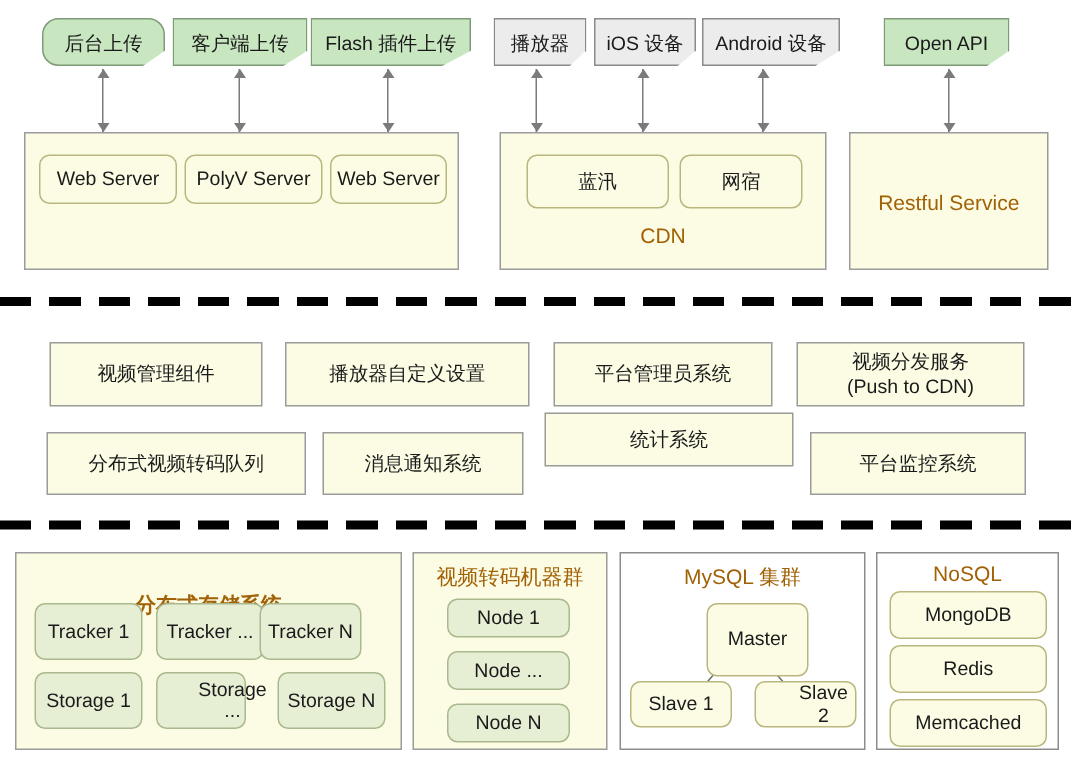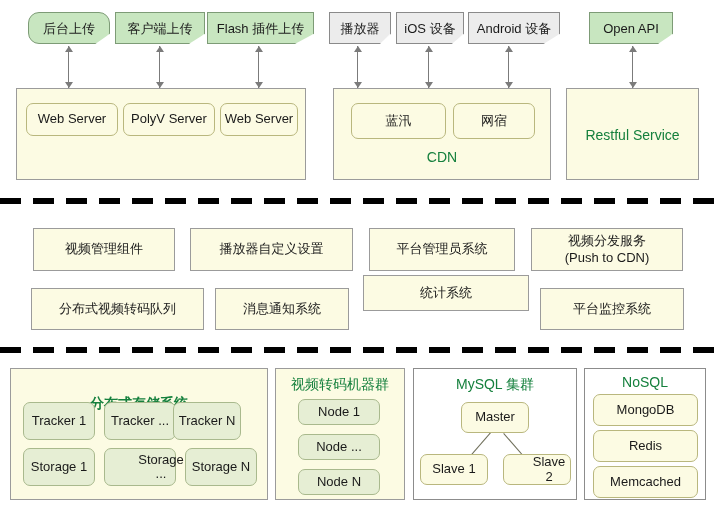--- a/index.html
+++ b/index.html
@@ -32,21 +32,21 @@
     transform:rotate(-42deg);transform-origin:100% 100%;
   }
 
   
   .zone{
     position:absolute;box-sizing:border-box;
     background:#fcfbe3;border:1px solid #9b9b9b;
   }
   .zone-title{
     position:absolute;left:0;right:0;text-align:center;
-    font-size:14px;color:#15803d;
+    font-size:14px;color:#a16207;
   }
 
   
   .inner{
     position:absolute;box-sizing:border-box;
     background:#fcfbe3;border:1px solid #b9b77e;border-radius:7px;
     display:flex;align-items:center;justify-content:center;
     font-size:13px;line-height:1.1;text-align:center;
   }
   .inner.greenish{background:#e6eed4;border-color:#a9b98d;}
@@ -223,21 +223,21 @@
   <div class="inner greenish" style="left:93px;top:33px;width:72px;height:38px;">
     <span>Tracker ...</span>
   </div>
   <div class="inner greenish" style="left:162px;top:33px;width:68px;height:38px;">
     <span>Tracker N</span>
   </div>
 
   <div class="inner greenish" style="left:12px;top:79px;width:72px;height:38px;">
     <span>Storage 1</span>
   </div>
-  <div class="inner greenish" style="left:93px;top:79px;width:72px;height:38px;padding-left:42px;">
+  <div class="inner greenish" style="left:93px;top:79px;width:60px;height:38px;padding-left:42px;">
     <span>Storage ...</span>
   </div>
   <div class="inner greenish" style="left:174px;top:79px;width:72px;height:38px;">
     <span>Storage N</span>
   </div>
 </div>
 
 <div class="zone" style="left:275px;top:368px;width:130px;height:132px;">
   <div class="zone-title" style="top:7px;">视频转码机器群</div>
   <div class="inner greenish" style="left:22px;top:30px;width:82px;height:26px;">
@@ -250,21 +250,21 @@
     <span>Node N</span>
   </div>
 </div>
 
 <div class="wzone" style="left:413px;top:368px;width:164px;height:132px;">
   <div class="zone-title" style="top:7px;">MySQL 集群</div>
 
   <div class="diag" style="left:77px;top:64px;width:44px;transform:rotate(131deg);"></div>
   <div class="diag" style="left:90px;top:64px;width:44px;transform:rotate(49deg);"></div>
 
-  <div class="inner" style="left:47px;top:33px;width:68px;height:31px;justify-content:center;">
+  <div class="inner" style="left:57px;top:33px;width:68px;height:49px;justify-content:center;">
     <span>Master</span>
   </div>
   <div class="inner" style="left:6px;top:85px;width:68px;height:31px;">
     <span>Slave 1</span>
   </div>
   <div class="inner" style="left:89px;top:85px;width:68px;height:31px;padding-left:24px;">
     <span>Slave 2</span>
   </div>
 </div>
 

